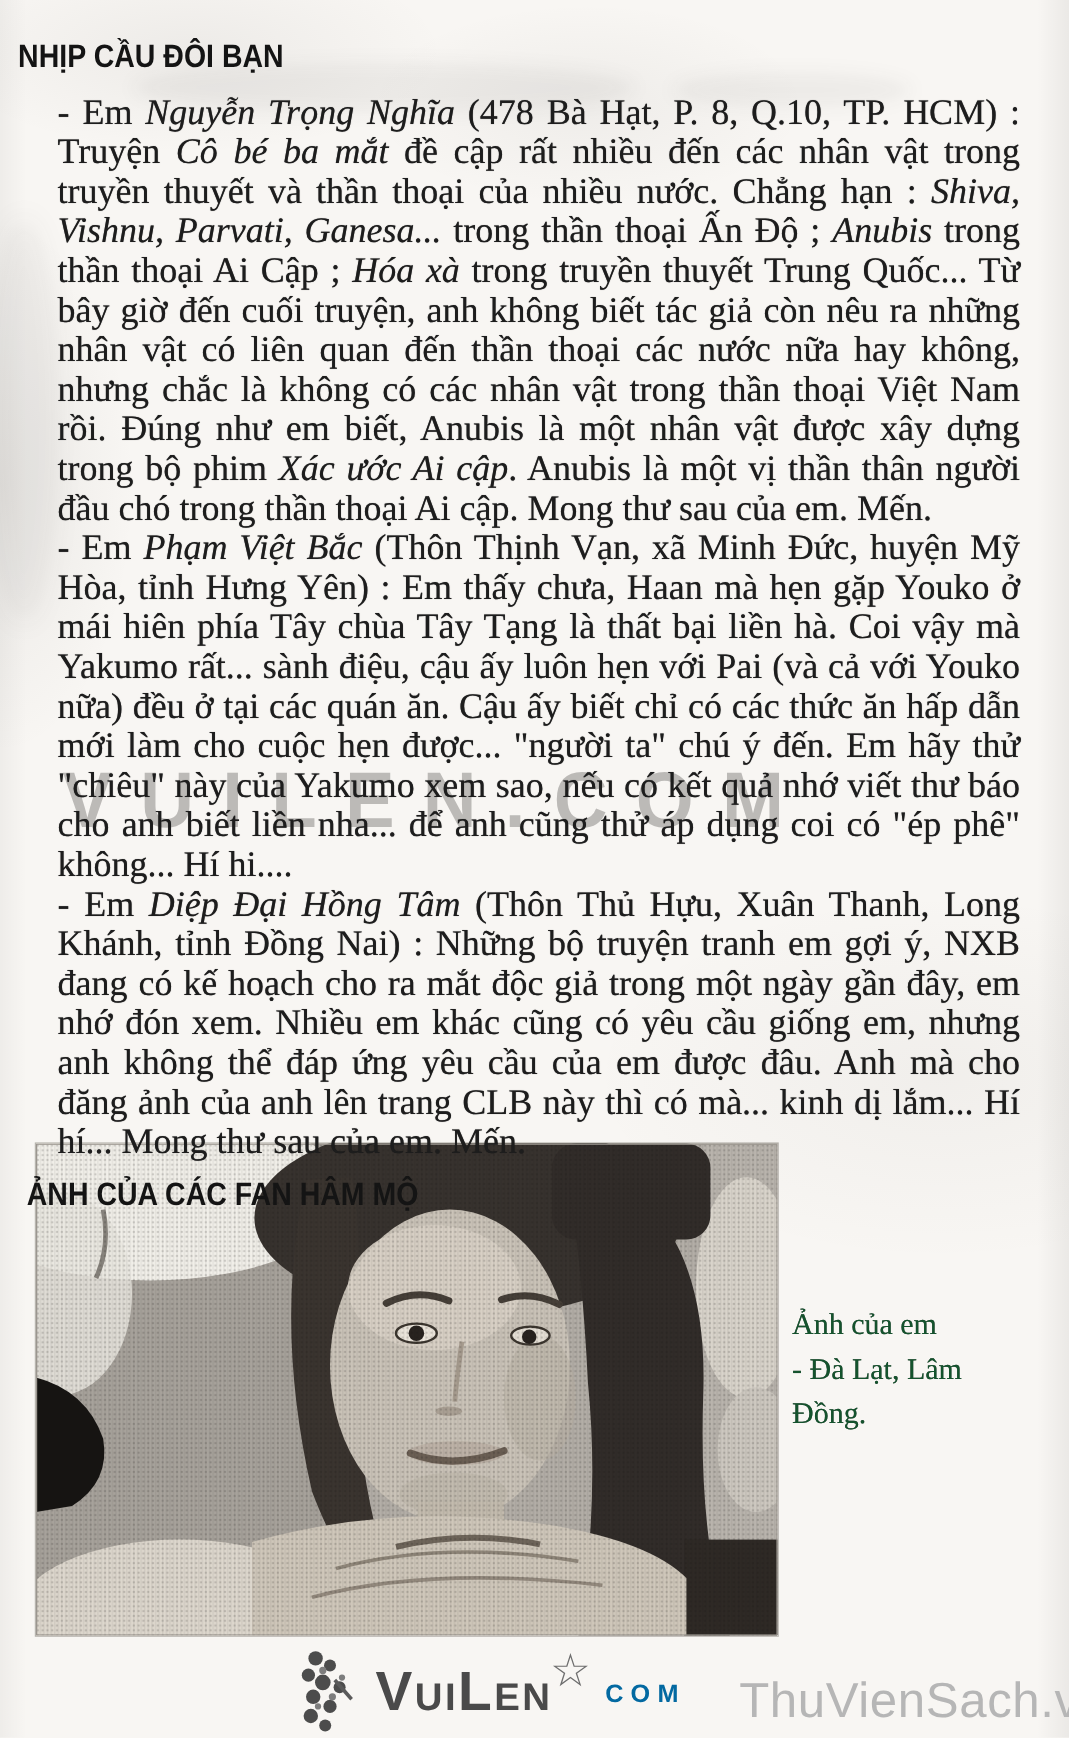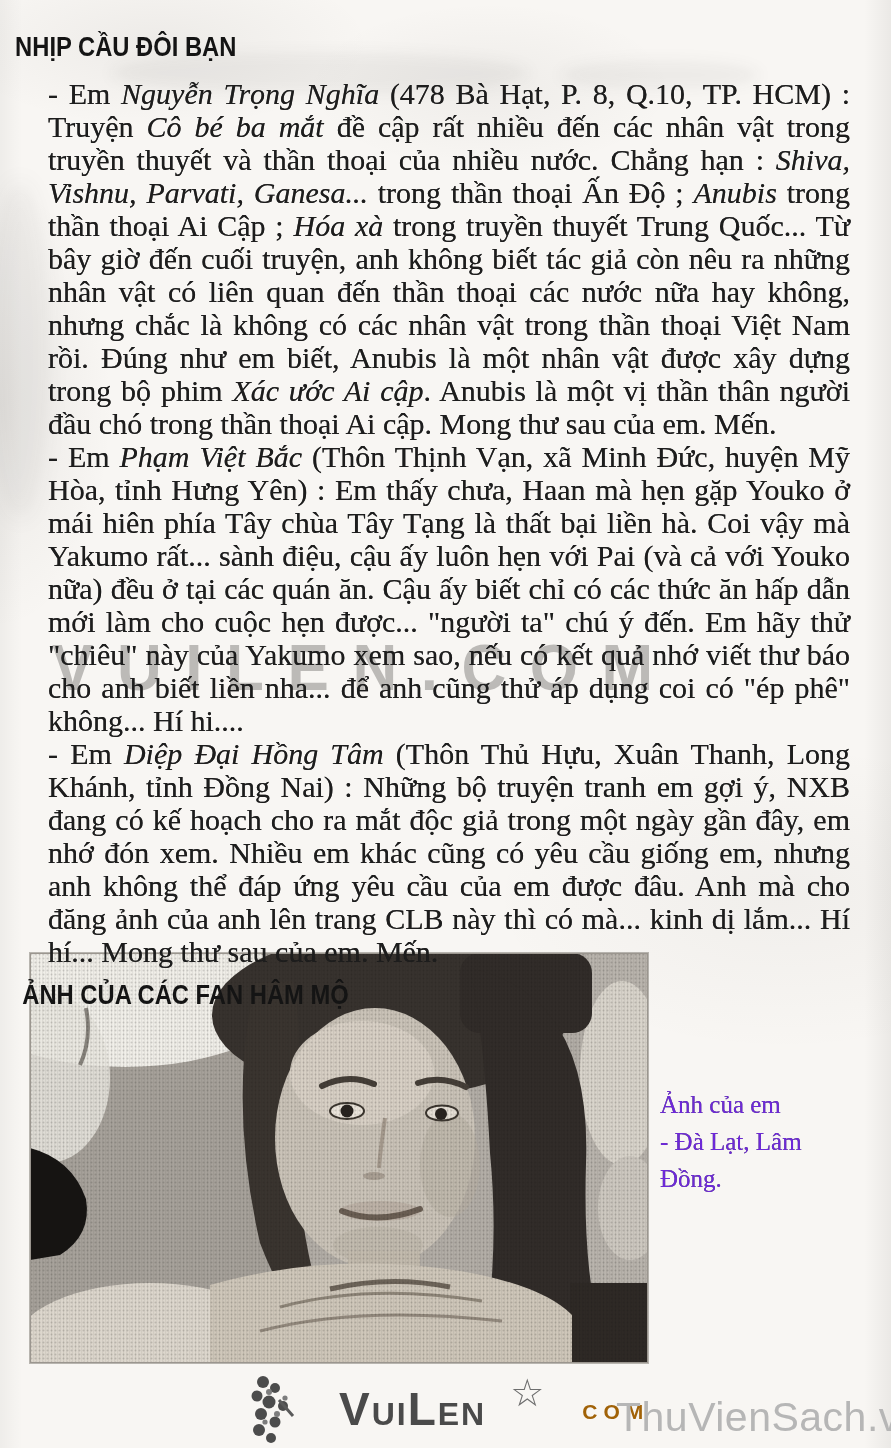--- a/index.html
+++ b/index.html
@@ -44,37 +44,37 @@
     font-size:62px;letter-spacing:0.38em;white-space:nowrap;
     color:rgba(115,113,111,0.45);transform:scaleY(1.06);
   }
 
   figure.photo{position:absolute;left:30px;top:953px;width:618px;height:410px;margin:0;
     box-shadow:0 0 0 1px rgba(120,115,108,0.5);}
   figure.photo svg{display:block;}
 
   .caption{
     position:absolute;left:660px;top:1086px;width:180px;
-    font-size:25px;line-height:37px;color:#6d28d9;
+    font-size:25px;line-height:37px;color:#14532d;
     text-shadow:0 0 0.5px rgba(20,20,20,0.7);z-index:2;
   }
   .caption .cap-name{font-style:italic;}
 
-  .logo{position:absolute;left:245px;top:1372px;display:flex;align-items:center;z-index:2;gap:26px;}
+  .logo{position:absolute;left:245px;top:1372px;display:flex;align-items:center;z-index:2;}
   .logo-text{
     font-family:"Liberation Sans", sans-serif;font-weight:700;
     font-variant:small-caps;font-size:46px;color:#4a4a4a;
     letter-spacing:2px;margin-left:6px;filter:blur(0.3px);
   }
   .logo-star{
     font-size:38px;color:#6e6e6e;position:relative;top:-16px;left:-2px;line-height:1;
   }
   .logo-suffix{
     font-family:"Liberation Sans", sans-serif;font-weight:700;
-    font-variant:small-caps;font-size:30px;color:#a16207;
+    font-variant:small-caps;font-size:30px;color:#0369a1;
     letter-spacing:6px;margin-left:10px;filter:blur(0.3px);
   }
   .tvs{
     position:absolute;left:616px;top:1394px;z-index:2;
     font-family:"Liberation Sans", sans-serif;font-weight:400;
     font-size:41px;color:#b6b6b6;letter-spacing:0.5px;white-space:nowrap;
   }
 </style>
 </head>
 <body>

